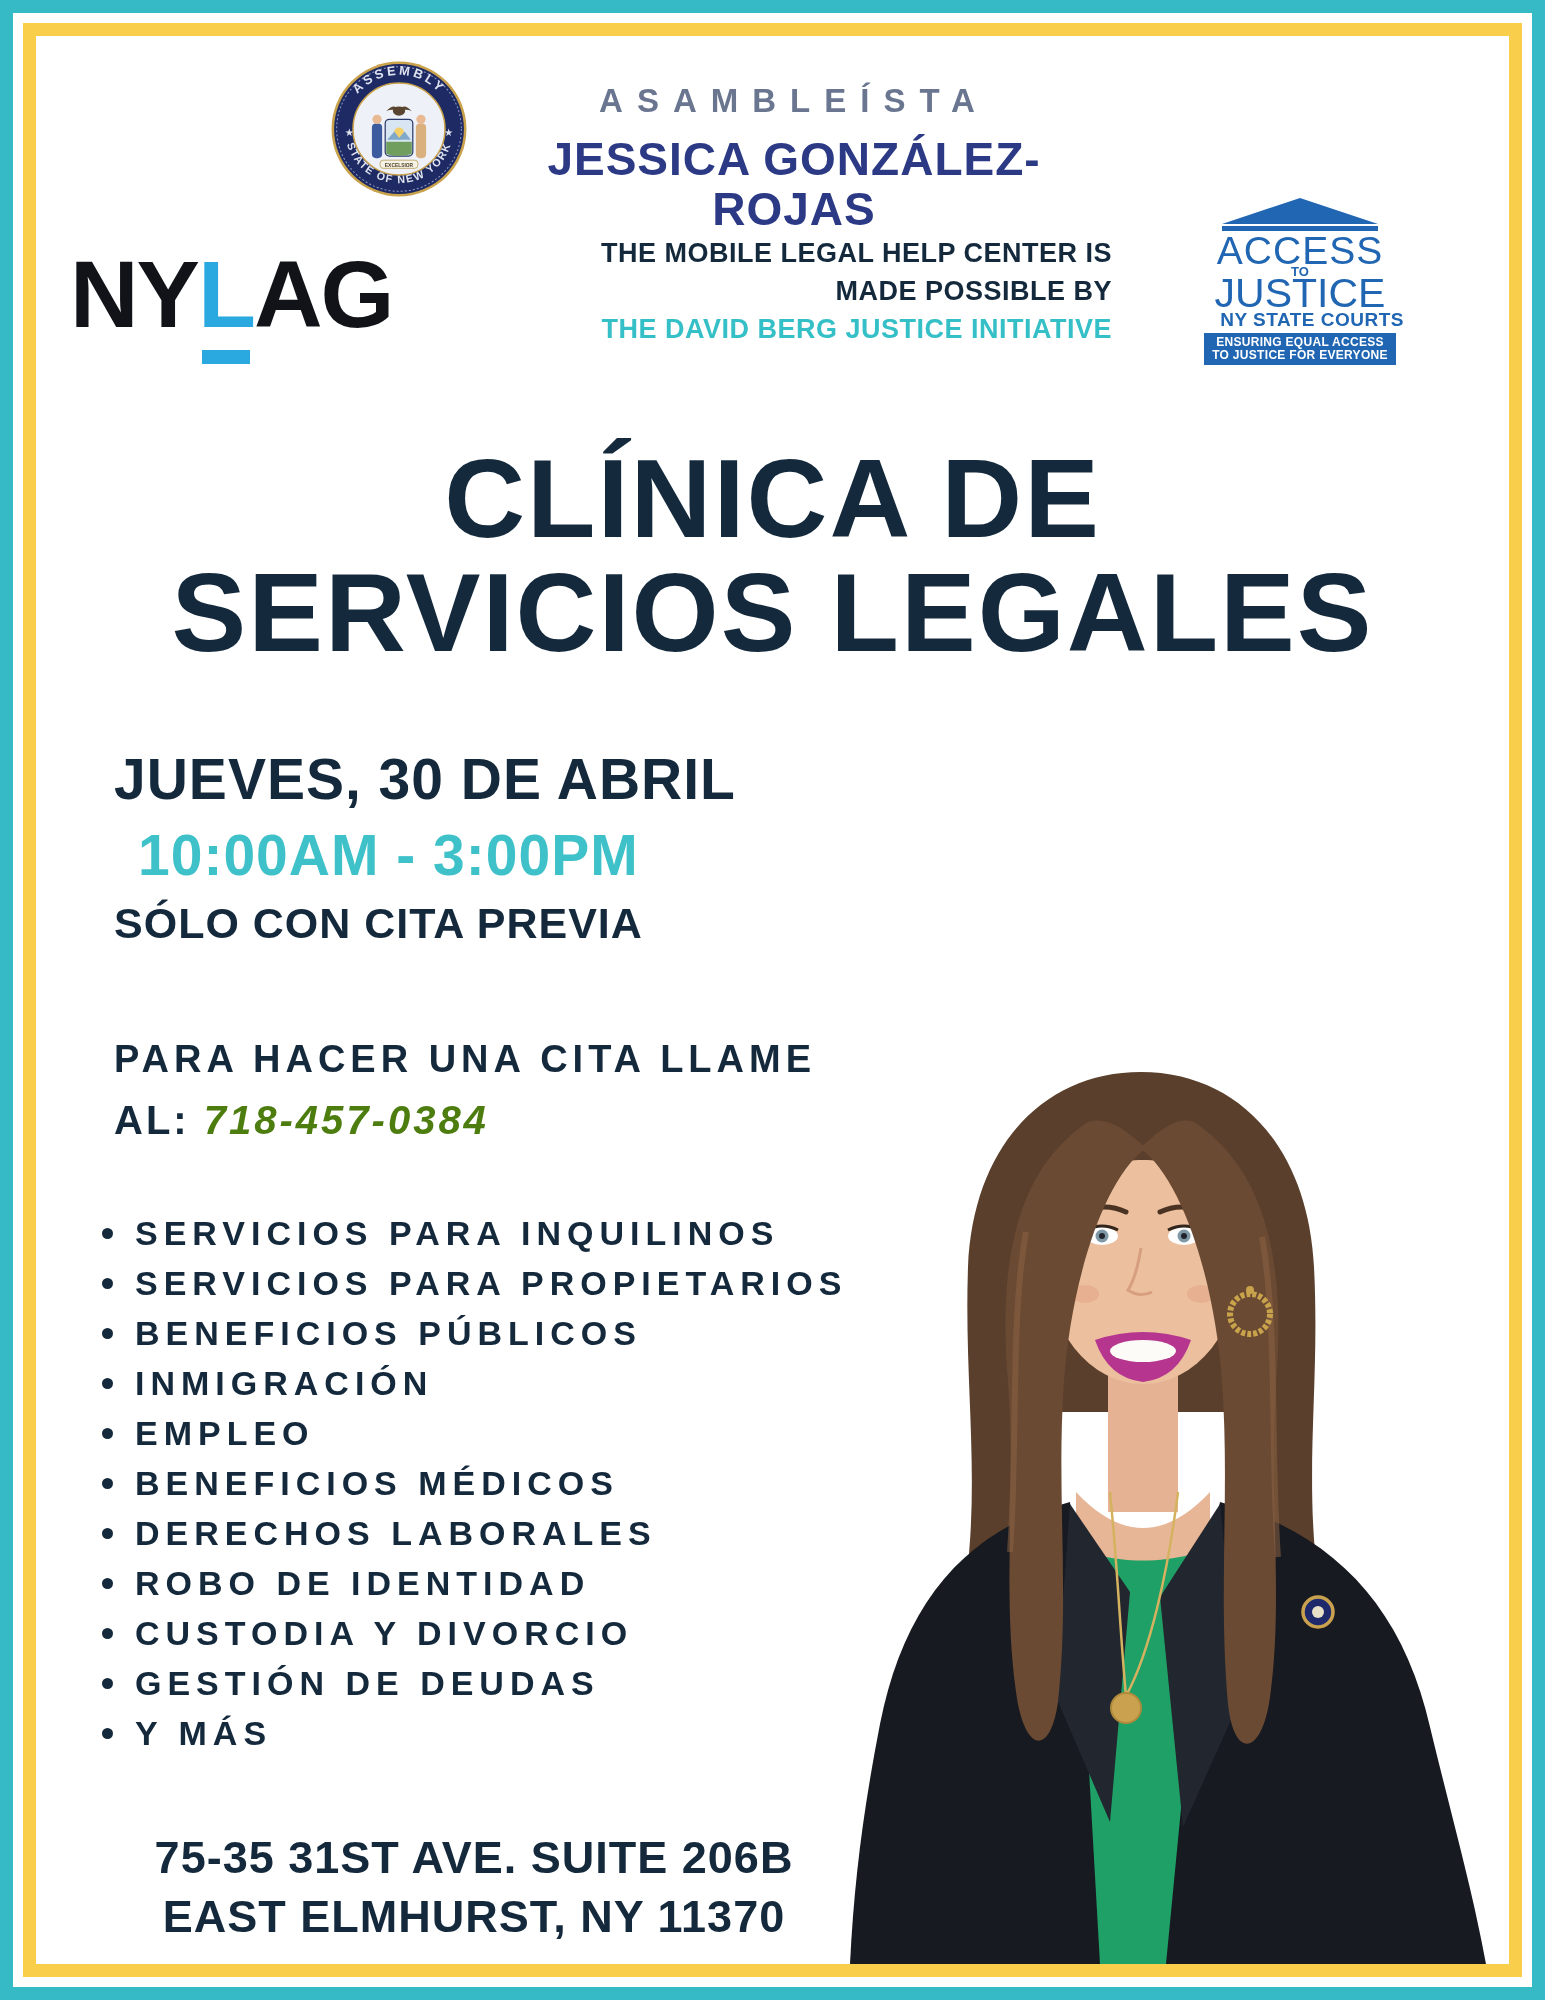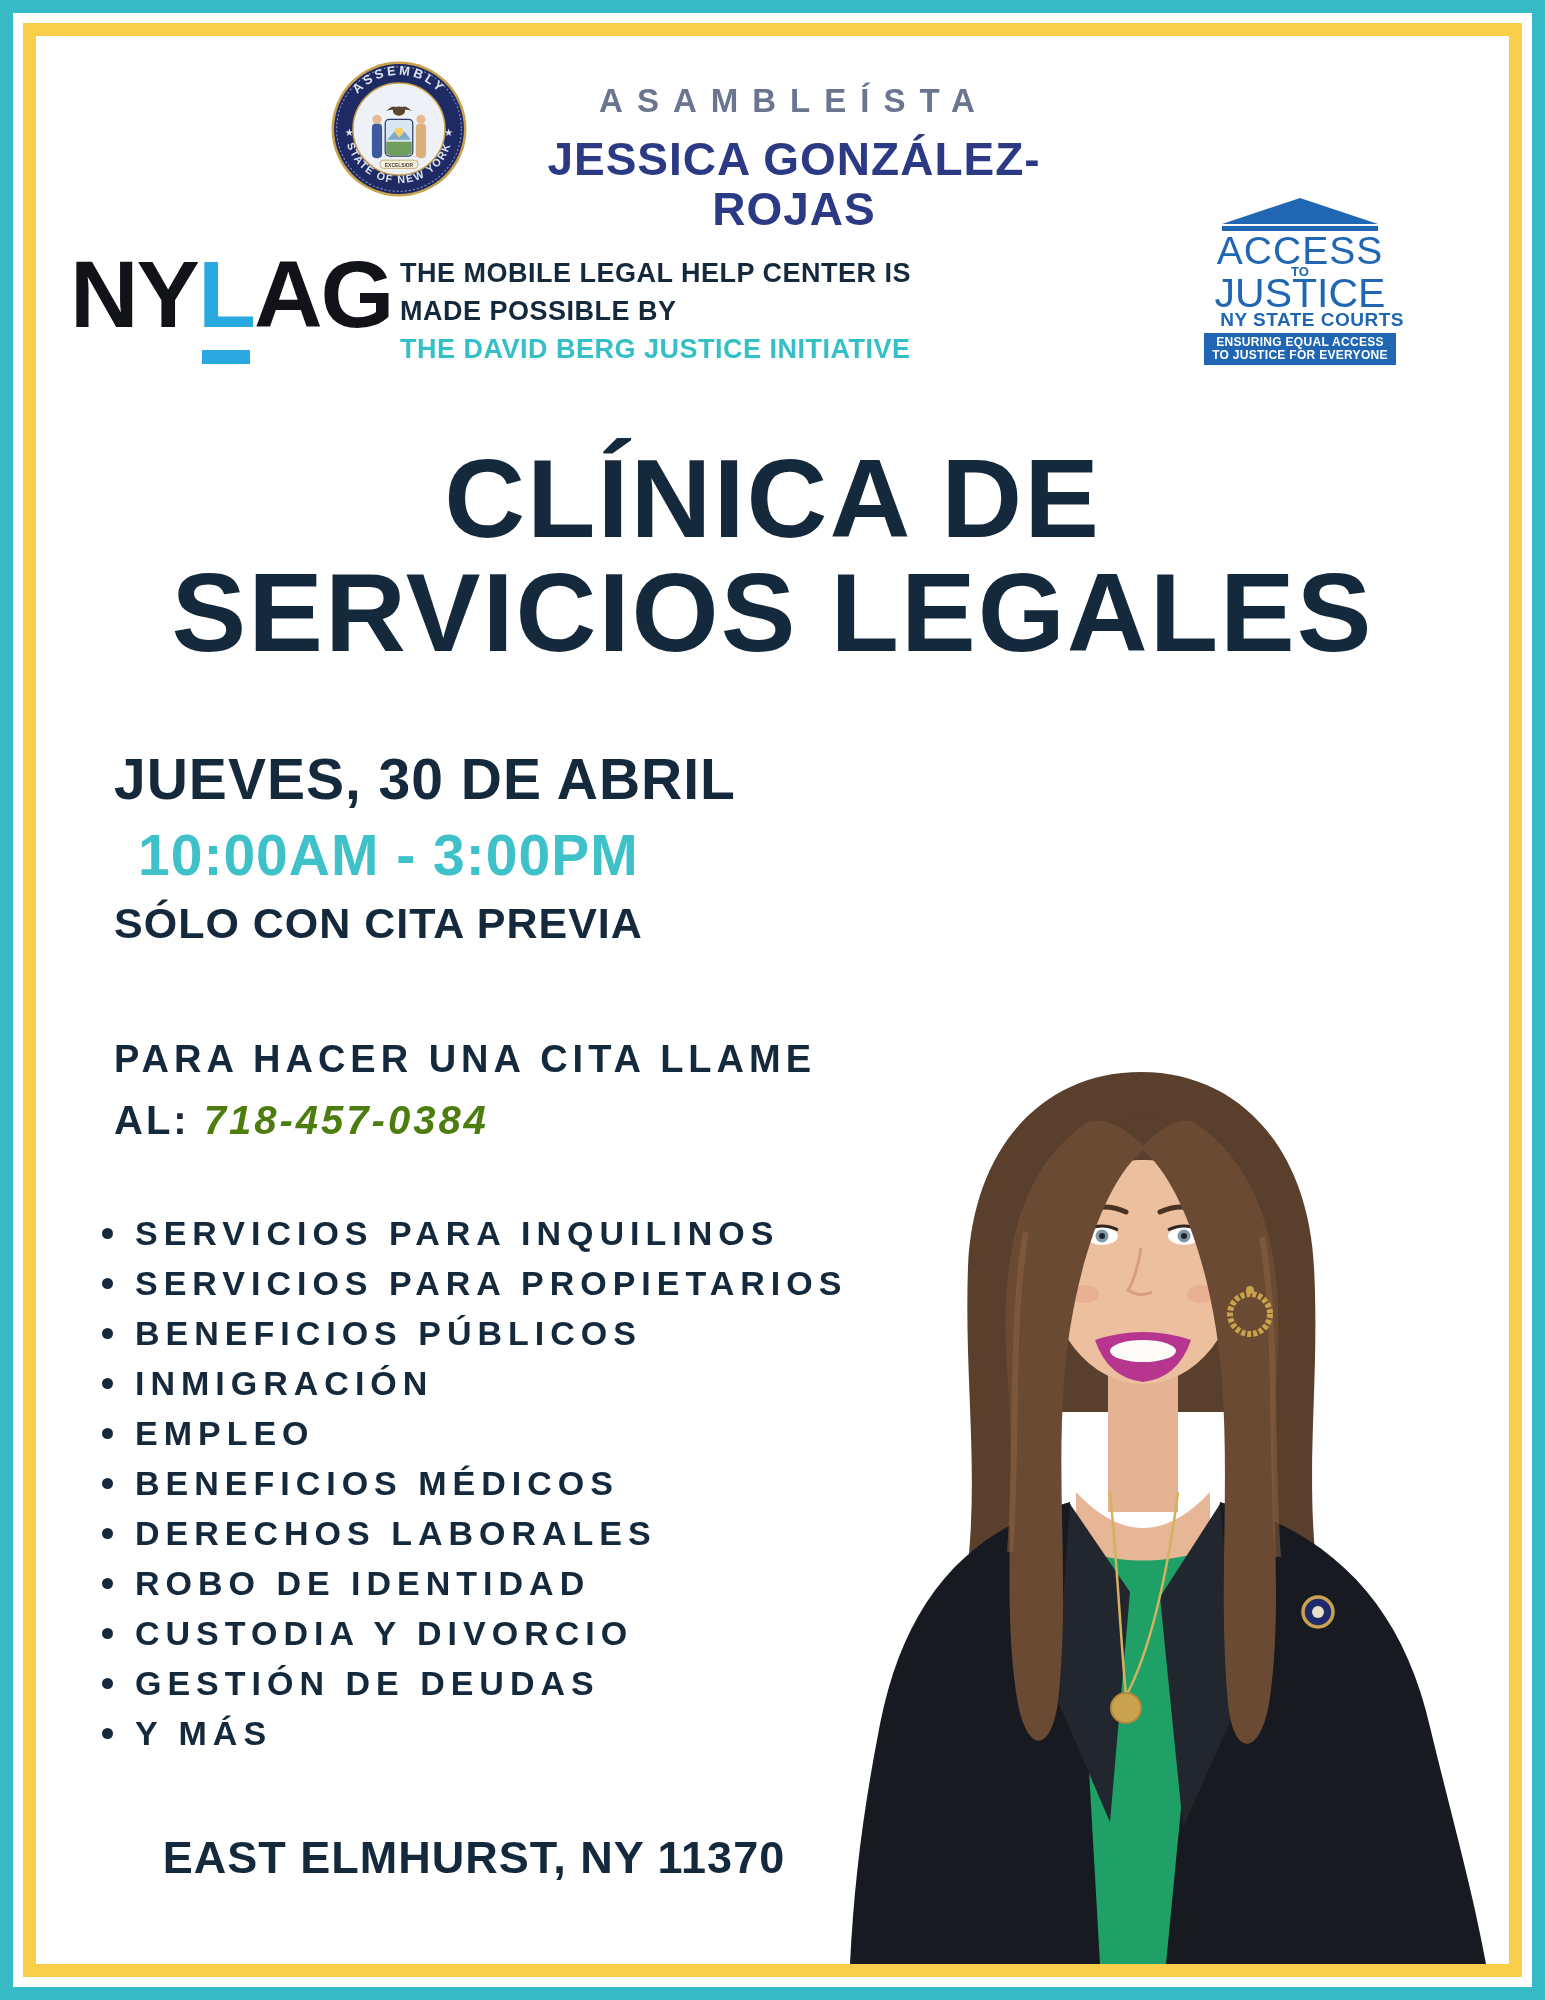--- a/index.html
+++ b/index.html
@@ -13,21 +13,21 @@
   .seal{width:138px;height:138px;flex:0 0 auto;}
   .header-text{width:640px;margin-left:6px;margin-top:22px;text-align:center;}
   .role{font-size:33px;font-weight:700;letter-spacing:14px;color:#6a7590;line-height:38px;}
   .name{font-size:46px;font-weight:800;letter-spacing:1px;color:#2c3a86;line-height:50px;margin-top:14px;}
 
   
   .nylag{position:absolute;left:70px;top:246px;font-size:95px;font-weight:900;letter-spacing:-2px;
          color:#111318;line-height:96px;z-index:5;}
   .nylag .l{color:#2aa9e0;position:relative;display:inline-block;}
   .nylag .l i{position:absolute;left:4px;right:4px;bottom:-22px;height:14px;background:#2aa9e0;}
-  .credit{position:absolute;left:400px;top:234px;width:712px;text-align:left;z-index:5;margin-top:20px;}
+  .credit{position:absolute;left:400px;top:234px;width:712px;text-align:right;z-index:5;}
   .credit .cl{font-size:27px;font-weight:800;color:#14293c;line-height:38px;letter-spacing:.5px;}
   .credit .teal{color:#35bfc6;}
   .a2j{position:absolute;left:1196px;top:196px;width:208px;text-align:center;color:#2166b2;z-index:5;}
   .a2j-roof{display:block;margin:0 auto;}
   .a2j-access{font-size:39px;font-weight:400;line-height:31px;letter-spacing:1px;margin-top:3px;}
   .a2j-to{font-size:13px;font-weight:700;line-height:11px;}
   .a2j-justice{font-size:41px;font-weight:400;line-height:32px;}
   .a2j-courts{font-size:19px;font-weight:700;line-height:22px;letter-spacing:.5px;text-align:right;}
   .a2j-banner{display:inline-block;background:#2166b2;color:#ffffff;font-size:12px;font-weight:700;
               line-height:13px;padding:3px 8px;margin-top:2px;letter-spacing:.3px;}
@@ -159,20 +159,21 @@
     <li>EMPLEO</li>
     <li>BENEFICIOS MÉDICOS</li>
     <li>DERECHOS LABORALES</li>
     <li>ROBO DE IDENTIDAD</li>
     <li>CUSTODIA Y DIVORCIO</li>
     <li>GESTIÓN DE DEUDAS</li>
     <li>Y MÁS</li>
   </ul>
 
   <div class="address">
+    <div>75-35 31ST AVE. SUITE 206B</div>
     <div>EAST ELMHURST, NY 11370</div>
   </div>
 
   <svg class="portrait" viewBox="0 0 747 912">
 
     <path d="M 383 20 C 285 20 215 95 210 215 C 206 330 222 420 208 530 C 196 640 212 700 248 730
              C 300 640 280 480 292 360 L 474 360 C 486 490 468 650 520 728
              C 558 696 572 636 560 528 C 546 418 562 332 556 215 C 550 95 480 20 383 20 Z" fill="#5a3f2c"></path>
 
     <rect x="350" y="300" width="70" height="160" fill="#e5b393"></rect>

